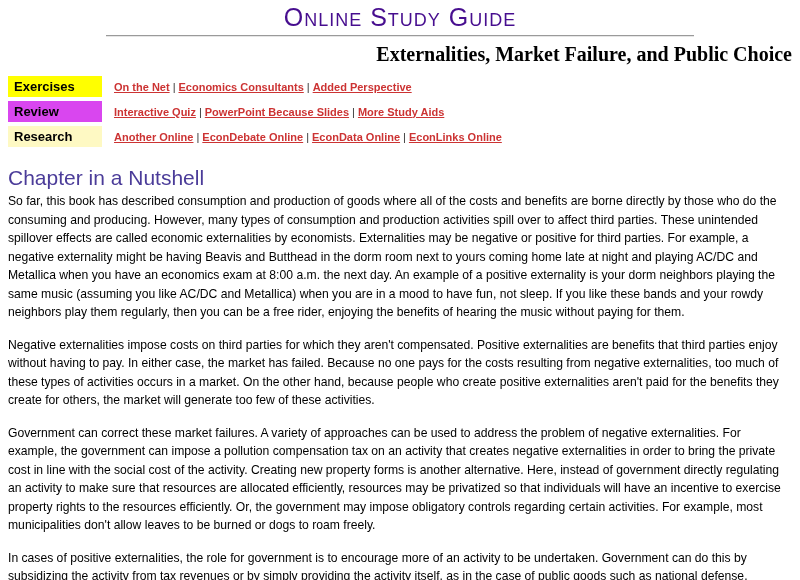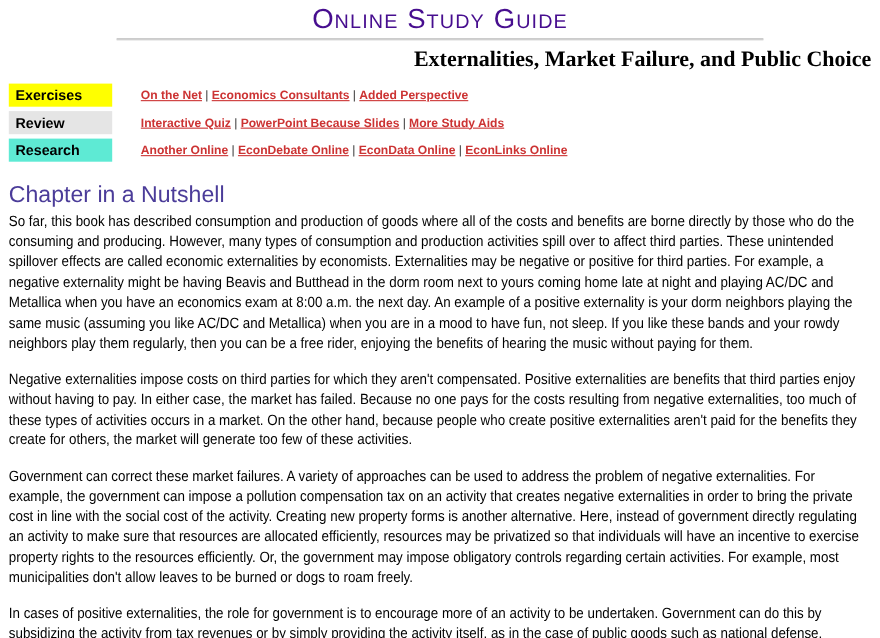--- a/index.html
+++ b/index.html
@@ -49,21 +49,21 @@
   }
   td.nav-label {
     width: 82px;
     padding: 3px 6px;
     font-size: 13px;
     font-weight: bold;
     color: #000;
     vertical-align: middle;
   }
   td.nav-links {
-    padding-left: 26px;
+    padding-left: 12px;
     font-size: 11px;
     font-weight: bold;
     vertical-align: middle;
     white-space: nowrap;
   }
   a.navlink {
     color: var(--link, #CC3333);
     text-decoration: underline;
     cursor: pointer;
   }
@@ -101,25 +101,25 @@
 
   <div class="chapter-title">Externalities, Market Failure, and Public Choice</div>
 
   <table class="nav-table">
     <tbody>
         <tr>
           <td class="nav-label" style="background: rgb(255, 255, 0);">Exercises</td>
           <td class="nav-links"><a href="#" class="navlink">On the Net</a><span class="sep">|</span><a href="#" class="navlink">Economics Consultants</a><span class="sep">|</span><a href="#" class="navlink">Added Perspective</a></td>
         </tr>
         <tr>
-          <td class="nav-label" style="background: #e5e5e5;">Review</td>
+          <td class="nav-label" style="background: #d946ef;">Review</td>
           <td class="nav-links"><a href="#" class="navlink">Interactive Quiz</a><span class="sep">|</span><a href="#" class="navlink">PowerPoint Because Slides</a><span class="sep">|</span><a href="#" class="navlink">More Study Aids</a></td>
         </tr>
         <tr>
-          <td class="nav-label" style="background: #5eead4;">Research</td>
+          <td class="nav-label" style="background: #fef9c3;">Research</td>
           <td class="nav-links"><a href="#" class="navlink">Another Online</a><span class="sep">|</span><a href="#" class="navlink">EconDebate Online</a><span class="sep">|</span><a href="#" class="navlink">EconData Online</a><span class="sep">|</span><a href="#" class="navlink">EconLinks Online</a></td>
         </tr>
       </tbody>
   </table>
 
   <div class="section-heading">Chapter in a Nutshell</div>
 
   <div class="nutshell">
       <p>So far, this book has described consumption and production of goods where all of the costs and benefits are borne directly by those who do the consuming and producing. However, many types of consumption and production activities spill over to affect third parties. These unintended spillover effects are called economic externalities by economists. Externalities may be negative or positive for third parties. For example, a negative externality might be having Beavis and Butthead in the dorm room next to yours coming home late at night and playing AC/DC and Metallica when you have an economics exam at 8:00 a.m. the next day. An example of a positive externality is your dorm neighbors playing the same music (assuming you like AC/DC and Metallica) when you are in a mood to have fun, not sleep. If you like these bands and your rowdy neighbors play them regularly, then you can be a free rider, enjoying the benefits of hearing the music without paying for them.</p>
       <p>Negative externalities impose costs on third parties for which they aren't compensated. Positive externalities are benefits that third parties enjoy without having to pay. In either case, the market has failed. Because no one pays for the costs resulting from negative externalities, too much of these types of activities occurs in a market. On the other hand, because people who create positive externalities aren't paid for the benefits they create for others, the market will generate too few of these activities.</p>

